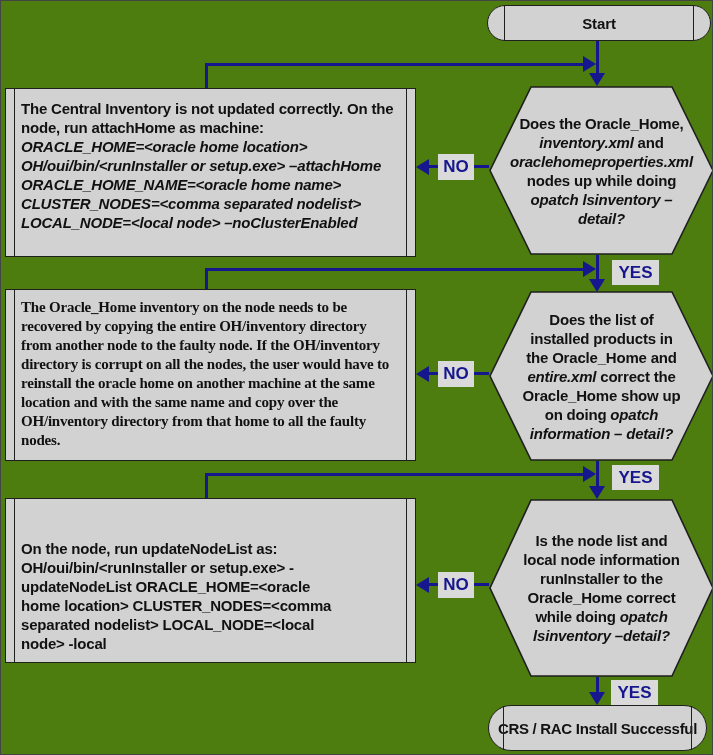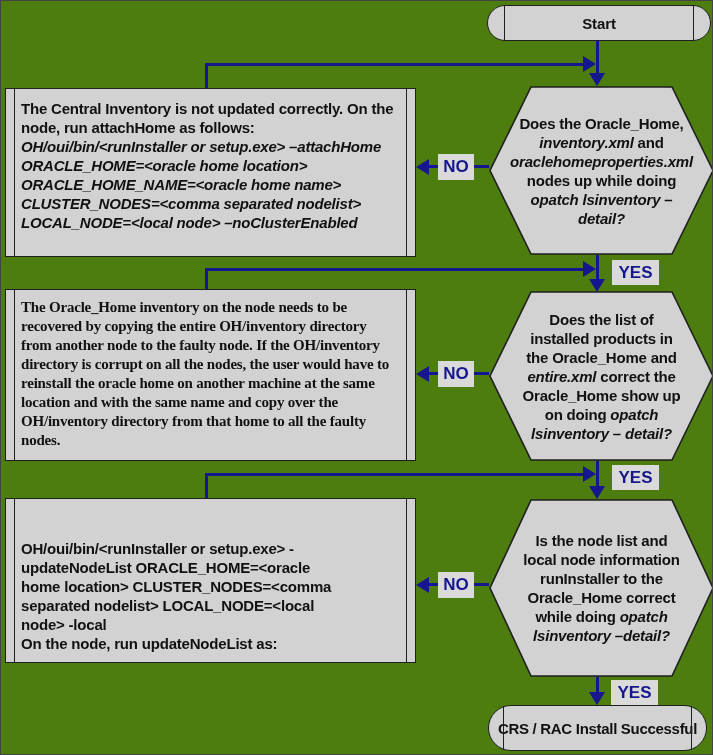--- a/index.html
+++ b/index.html
@@ -57,23 +57,23 @@
   <div class="ah-down" style="left:588px;top:72px;"></div>
 
   <div class="vl" style="left:204px;top:62px;height:25px;"></div>
   <div class="hl" style="left:204px;top:62px;width:378px;"></div>
   <div class="ah-right" style="left:582px;top:55px;"></div>
 
   <div class="proc" style="left:4px;top:87px;width:411px;height:169px;">
     <span class="vband l"></span>
     <span class="vband r"></span>
     <div class="proc-text" style="padding:10px 18px 0 15px;">
-      <div>The Central Inventory is not updated correctly. On the node, run attachHome as follows:</div>
+      <div>The Central Inventory is not updated correctly. On the node, run attachHome as machine:</div>
+      <div class="cmd">ORACLE_HOME=&lt;oracle home location&gt;</div>
       <div class="cmd">OH/oui/bin/&lt;runInstaller or setup.exe&gt; –attachHome</div>
-      <div class="cmd">ORACLE_HOME=&lt;oracle home location&gt;</div>
       <div class="cmd">ORACLE_HOME_NAME=&lt;oracle home name&gt;</div>
       <div class="cmd">CLUSTER_NODES=&lt;comma separated nodelist&gt;</div>
       <div class="cmd">LOCAL_NODE=&lt;local node&gt;   –noClusterEnabled</div>
     </div>
   </div>
 
   <div class="hex" style="left:488px;top:85px;width:225px;height:169px;">
     <svg viewBox="0 0 225 169">
       <polygon points="42,1 183,1 224,84.5 183,168 42,168 1,84.5" fill="var(--shape-fill)" stroke="var(--shape-border)" stroke-width="1.6"></polygon>
     </svg>
@@ -100,42 +100,42 @@
     <div class="proc-text" style="padding:8px 18px 0 15px;font-family:Liberation Serif, serif;">
       <div>The Oracle_Home inventory on the node needs to be recovered by copying the entire OH/inventory directory from another node to the faulty node. If the OH/inventory directory is corrupt on all the nodes, the user would have to reinstall the oracle home on another machine at the same location and with the same name and copy over the OH/inventory directory from that home to all the faulty nodes.</div>
     </div>
   </div>
 
   <div class="hex" style="left:488px;top:290px;width:225px;height:170px;">
     <svg viewBox="0 0 225 170">
       <polygon points="42,1 183,1 224,85 183,169 42,169 1,85" fill="var(--shape-fill)" stroke="var(--shape-border)" stroke-width="1.6"></polygon>
     </svg>
     <div class="hex-text">
-        <div><span>Does the list of installed products in the Oracle_Home and </span><span style="font-style: italic;">entire.xml</span><span> correct the Oracle_Home show up on doing </span><span style="font-style: italic;">opatch lsinventory – detail?</span></div>
+        <div><span>Does the list of installed products in the Oracle_Home and </span><span style="font-style: italic;">entire.xml</span><span> correct the Oracle_Home show up on doing </span><span style="font-style: italic;">opatch information – detail?</span></div>
       </div>
   </div>
 
   <div class="hl" style="left:428px;top:371px;width:60px;"></div>
   <div class="ah-left" style="left:415px;top:365px;"></div>
   <div class="branch" style="left:437px;top:360px;width:36px;height:26px;">NO</div>
 
   <div class="vl" style="left:595px;top:460px;height:26px;"></div>
   <div class="ah-down" style="left:588px;top:485px;"></div>
   <div class="branch" style="left:611px;top:464px;width:47px;height:25px;">YES</div>
 
   <div class="vl" style="left:204px;top:472px;height:25px;"></div>
   <div class="hl" style="left:204px;top:472px;width:378px;"></div>
   <div class="ah-right" style="left:582px;top:465px;"></div>
 
   <div class="proc" style="left:4px;top:497px;width:411px;height:165px;">
     <span class="vband l"></span>
     <span class="vband r"></span>
     <div class="proc-text" style="padding:40px 68px 0 15px;">
+      <div>On the node, run updateNodeList as:</div>
       <div>OH/oui/bin/&lt;runInstaller or setup.exe&gt; -updateNodeList ORACLE_HOME=&lt;oracle home location&gt; CLUSTER_NODES=&lt;comma separated nodelist&gt; LOCAL_NODE=&lt;local node&gt;   -local</div>
-      <div>On the node, run updateNodeList as:</div>
     </div>
   </div>
 
   <div class="hex" style="left:488px;top:498px;width:225px;height:178px;">
     <svg viewBox="0 0 225 178">
       <polygon points="42,1 183,1 224,89 183,177 42,177 1,89" fill="var(--shape-fill)" stroke="var(--shape-border)" stroke-width="1.6"></polygon>
     </svg>
     <div class="hex-text">
         <div><span>Is the node list and local node information runInstaller to the Oracle_Home correct while doing </span><span style="font-style: italic;">opatch lsinventory –detail?</span></div>
       </div>

